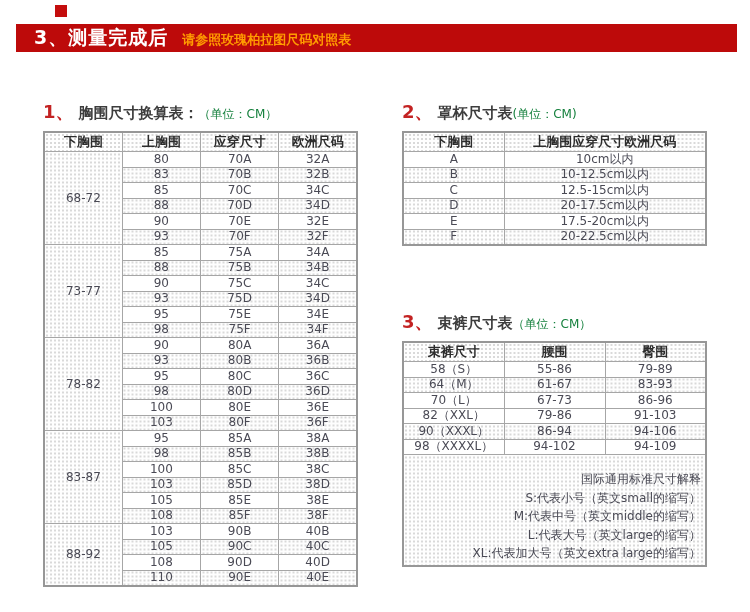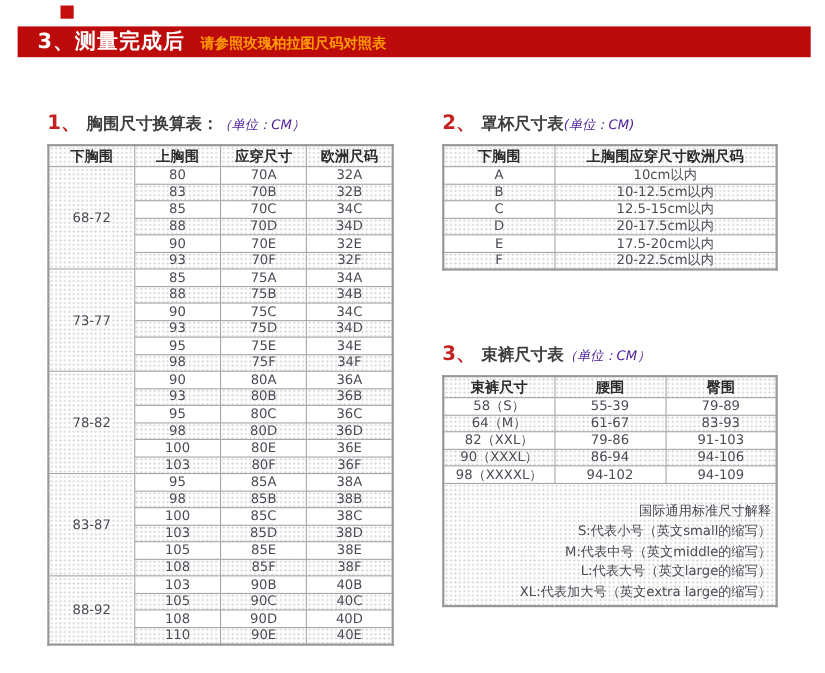--- a/index.html
+++ b/index.html
@@ -12,21 +12,21 @@
     position:absolute; left:16px; top:24px; width:721px; height:28px;
     display:flex; align-items:center;
   }
   .banner-title { color:#ffffff; font-size:19px; font-weight:bold; margin-left:18px; letter-spacing:1px; white-space:nowrap; }
   .banner-sub { font-size:13px; font-weight:bold; margin-left:14px; padding-top:3px; white-space:nowrap; }
 
   .block { position:absolute; }
   .block-title { white-space:nowrap; margin-bottom:8px; height:22px; line-height:22px; }
   .idx { font-size:18px; font-weight:bold; margin-right:5px; }
   .ttl { font-size:15px; font-weight:bold; color:#3d3d3d; }
-  .unit { font-size:12px; color:#4c1d95;font-style:italic; }
+  .unit { font-size:12px; color:#15803d; }
 
   table { border-collapse:collapse; table-layout:fixed; background:#fff; border:2px solid #979797; }
   #t1 { width:315px; }
   #t2, #t3 { width:305px; }
   th {
     font-size:13px; font-weight:bold; color:#2c2c2c; height:16px;
     border:1px solid #a6a6a6; padding:0;
   }
   td {
     font-size:12px; color:#4a4a55; text-align:center; height:14.5px;
@@ -268,27 +268,32 @@
       <thead>
           <tr>
             <th class="dotted">束裤尺寸</th>
             <th class="dotted">腰围</th>
             <th class="dotted">臀围</th>
           </tr>
         </thead>
       <tbody>
           <tr>
             <td>58（S）</td>
-            <td>55-39</td>
+            <td>55-86</td>
             <td>79-89</td>
           </tr>
           <tr>
             <td class="dotted">64（M）</td>
             <td class="dotted">61-67</td>
             <td class="dotted">83-93</td>
+          </tr>
+          <tr>
+            <td>70（L）</td>
+            <td>67-73</td>
+            <td>86-96</td>
           </tr>
           <tr>
             <td>82（XXL）</td>
             <td>79-86</td>
             <td>91-103</td>
           </tr>
           <tr>
             <td class="dotted">90（XXXL）</td>
             <td class="dotted">86-94</td>
             <td class="dotted">94-106</td>

